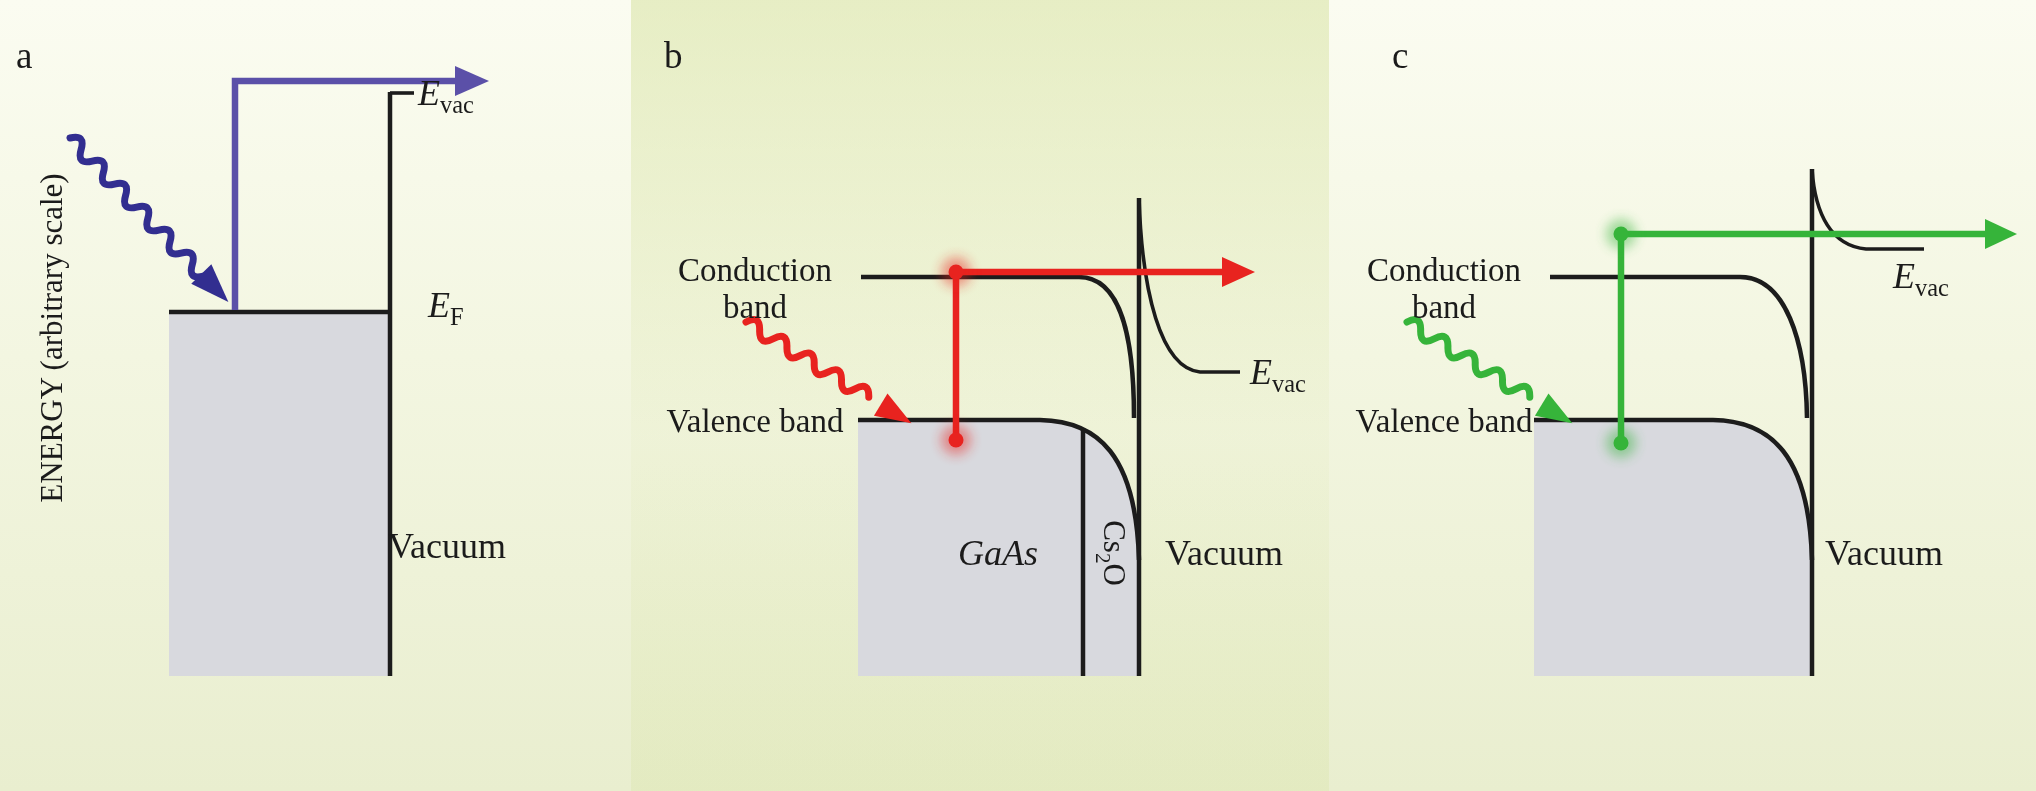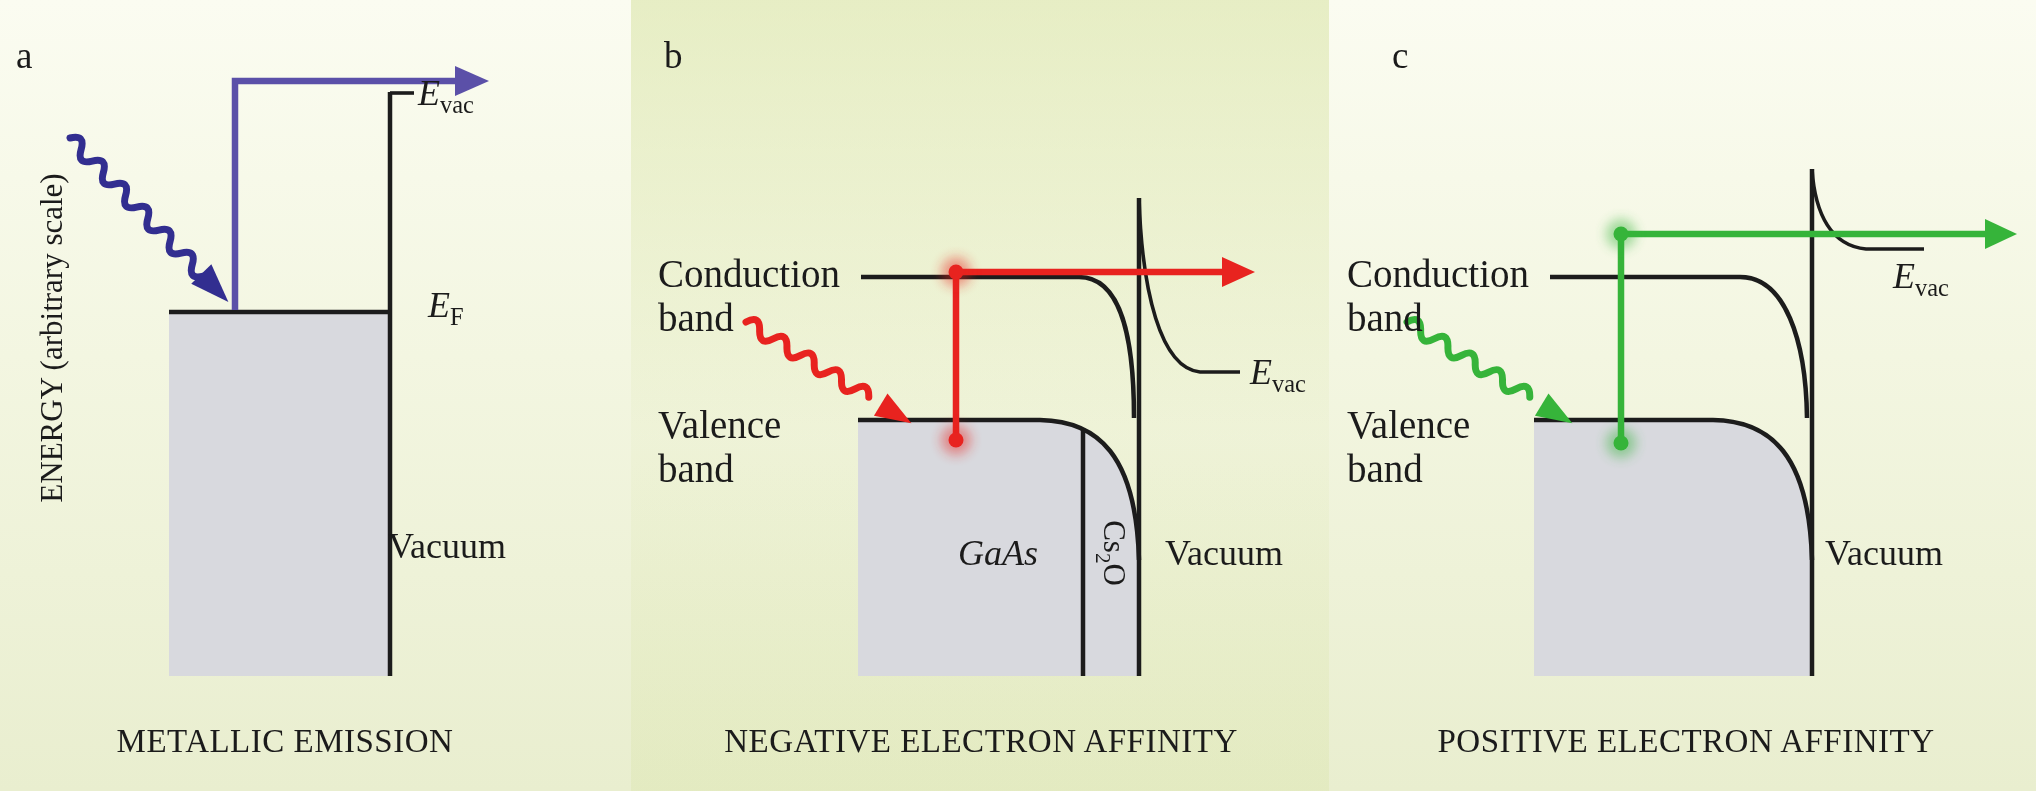--- a/index.html
+++ b/index.html
@@ -8,21 +8,21 @@
          background:linear-gradient(180deg,#fbfcf1 0%,#f3f6e1 45%,#e9eecf 100%);}
   .mid-stripe{position:absolute;left:631px;top:0;width:698px;height:791px;
          background:linear-gradient(180deg,rgba(214,226,160,0.55) 0%,rgba(214,226,160,0.10) 55%,rgba(214,226,160,0.30) 100%);}
   svg.layer{position:absolute;left:0;top:0;}
   .bl{stroke:#1c1c1c;stroke-width:4.5;fill:none;stroke-linecap:butt;stroke-linejoin:round;}
   .bl2{stroke:#1c1c1c;stroke-width:3.6;fill:none;stroke-linecap:butt;stroke-linejoin:round;}
   .accent{stroke-width:6.5;fill:none;stroke-linecap:butt;stroke-linejoin:miter;}
   .photon{stroke-width:7;fill:none;stroke-linecap:round;}
   .lbl{position:absolute;font-size:36px;line-height:1.12;white-space:nowrap;}
   .panel-letter{position:absolute;font-size:37px;}
-  .band-lbl{position:absolute;font-size:39px;line-height:1.13;text-align:left;white-space:normal;}
+  .band-lbl{position:absolute;font-size:33px;line-height:1.13;text-align:center;white-space:normal;}
   .center{transform:translate(-50%,-50%);}
   .caption{position:absolute;transform:translateX(-50%);font-size:33px;letter-spacing:0.5px;white-space:nowrap;}
   .energy-axis{position:absolute;left:-128px;top:318px;width:360px;height:40px;line-height:40px;
          text-align:center;transform:rotate(-90deg);font-size:31px;white-space:nowrap;}
   .evar{font-style:italic;}
   sub{font-style:normal;font-size:0.68em;}
   .cs2o{position:absolute;left:1111px;top:553px;transform:translate(-50%,-50%) rotate(90deg);font-size:31px;white-space:nowrap;}
 </style>
 </head>
 <body>
@@ -92,30 +92,27 @@
       <circle cx="1621" cy="234" r="15" opacity="0.45" filter="url(#softGlow)" fill="#36b43a"></circle>
       <circle cx="1621" cy="234" r="7.5" fill="#36b43a"></circle>
     </g>
   </svg>
 
   <div class="panel-letter" style="left:16px;top:34px;">a</div>
   <div class="energy-axis">ENERGY (arbitrary scale)</div>
   <div class="lbl" style="left:418px;top:73px;"><span class="evar">E</span><sub>vac</sub></div>
   <div class="lbl" style="left:428px;top:285px;"><span class="evar">E</span><sub>F</sub></div>
   <div class="lbl center" style="left:447px;top:546px;">Vacuum</div>
-  <div class="caption" style="left:285px;top:723px;">METALLIC EMISSION</div>
 
   <div class="panel-letter" style="left:664px;top:34px;">b</div>
   <div class="band-lbl" style="left:658px;width:194px;top:252px;">Conduction band</div>
   <div class="band-lbl" style="left:658px;width:194px;top:403px;">Valence band</div>
   <div class="lbl center" style="left:998px;top:553px;font-style:italic;">GaAs</div>
   <div class="cs2o"><span>Cs</span><sub>2</sub><span>O</span></div>
   <div class="lbl center" style="left:1224px;top:553px;">Vacuum</div>
   <div class="lbl" style="left:1250px;top:352px;"><span class="evar">E</span><sub>vac</sub></div>
-  <div class="caption" style="left:981px;top:723px;">NEGATIVE ELECTRON AFFINITY</div>
 
   <div class="panel-letter" style="left:1392px;top:34px;">c</div>
   <div class="band-lbl" style="left:1347px;width:194px;top:252px;">Conduction band</div>
   <div class="band-lbl" style="left:1347px;width:194px;top:403px;">Valence band</div>
   <div class="lbl center" style="left:1884px;top:553px;">Vacuum</div>
   <div class="lbl" style="left:1893px;top:256px;"><span class="evar">E</span><sub>vac</sub></div>
-  <div class="caption" style="left:1686px;top:723px;">POSITIVE ELECTRON AFFINITY</div>
 </div>
 
 </body></html>

